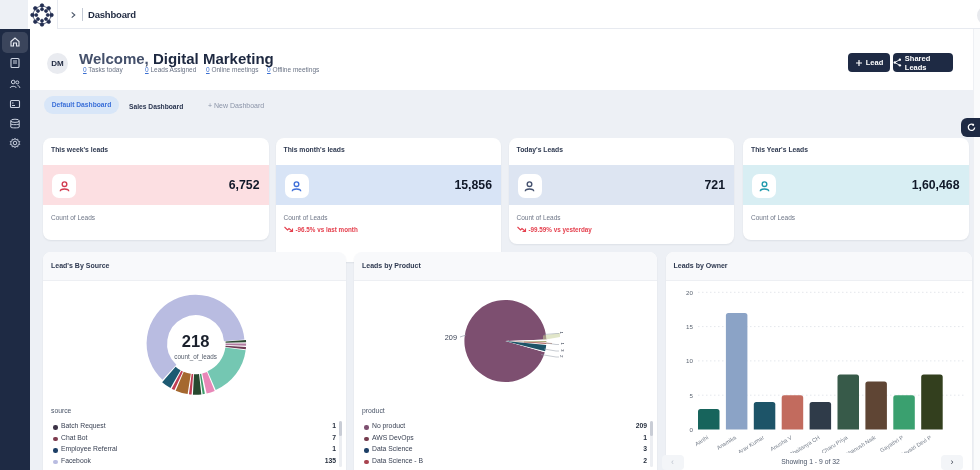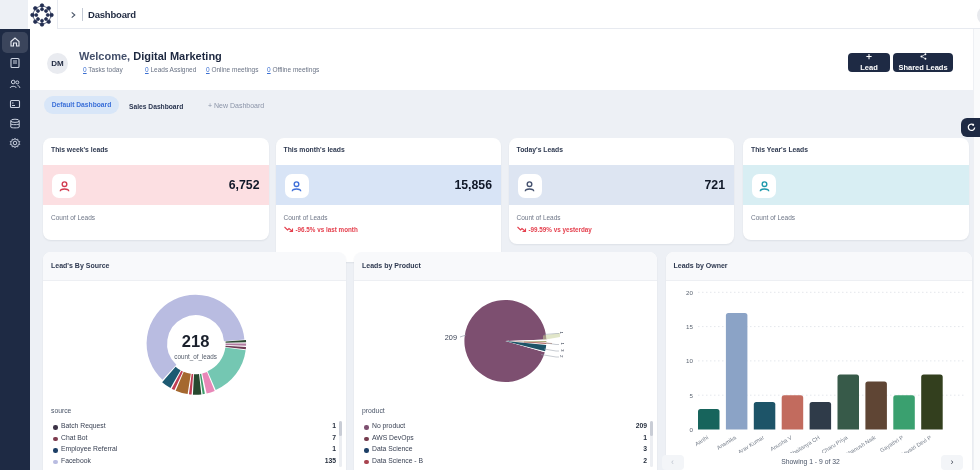--- a/index.html
+++ b/index.html
@@ -4,21 +4,21 @@
 <style>
 * { margin:0; padding:0; box-sizing:border-box; }
 html,body { width:980px; height:470px; overflow:hidden; font-family:"Liberation Sans", sans-serif; background:#edf0f5; }
 .abs { position:absolute; }
 .topbar { position:absolute; left:0; top:0; width:980px; height:29px; background:#fff; border-bottom:1px solid #e7eaf0; z-index:5;margin-left:28px; }
 .logobox { position:absolute; left:0; top:0; width:30px; height:29px; background:#fff; border-right:1px solid #e7eaf0; }
 .sidebar { position:absolute; left:0; top:29px; width:30px; height:441px; background:#1e2a44; z-index:4; }
 .sideact { position:absolute; left:2px; top:2.5px; width:26px; height:21px; background:rgba(255,255,255,.13); border-radius:5px; }
 .welcome { position:absolute; left:30px; top:29px; width:950px; height:61px; background:#fff; }
 .avatar { position:absolute; left:47px; top:53px; width:21px; height:21px; border-radius:50%; background:#e9ebf0; color:#1f2940; font-size:8px; font-weight:bold; text-align:center; line-height:21px; }
-.btn { position:absolute; top:53px; height:19px; background:#1e2a44; border-radius:4px; color:#fff; font-size:7.5px; font-weight:bold; display:flex; align-items:center; justify-content:center; gap:3px;flex-direction:column; }
+.btn { position:absolute; top:53px; height:19px; background:#1e2a44; border-radius:4px; color:#fff; font-size:7.5px; font-weight:bold; display:flex; align-items:center; justify-content:center; gap:3px; }
 .card { position:absolute; top:138px; width:225.5px; background:#fff; border-radius:8px; box-shadow:0 1px 2px rgba(16,24,40,.07); }
 .ctitle { position:absolute; left:8px; top:8px; font-size:6.8px; font-weight:bold; color:#2e3950; white-space:nowrap; }
 .band { position:absolute; left:0; top:27px; width:100%; height:40px; }
 .isq { position:absolute; left:9px; top:9px; width:24px; height:24px; background:#fff; border-radius:7px; }
 .num { position:absolute; right:9px; top:27px; height:40px; line-height:40px; font-size:12.3px; font-weight:bold; color:#101828; }
 .cnt { position:absolute; left:8px; top:76px; font-size:6.5px; color:#6e7687; }
 .delta { position:absolute; left:8px; top:87.5px; font-size:6.3px; font-weight:bold; color:#e5404e; }
 .panel { position:absolute; top:252px; background:#fff; border-radius:8px; box-shadow:0 1px 2px rgba(16,24,40,.07); height:230px; }
 .phead { position:absolute; left:0; top:0; width:100%; height:29px; background:#f8f9fb; border-bottom:1px solid #edeff3; border-radius:8px 8px 0 0; }
 .ptitle { position:absolute; left:8px; top:10px; font-size:7px; font-weight:bold; color:#2e3950; }
@@ -104,21 +104,21 @@
       <path d="M1.8 6 C1.8 6.9 10.2 6.9 10.2 6" fill="none" stroke="#cdd4e2" stroke-width="1"></path>
     </svg>
   <svg class="abs" style="left:9px;top:108px" width="12" height="12" viewBox="0 0 12 12">
       <circle cx="6" cy="6" r="1.8" fill="none" stroke="#cdd4e2" stroke-width="1"></circle>
       <path d="M6 1.2 L6.9 2.8 L8.8 2.2 L8.9 4.1 L10.8 4.6 L9.8 6 L10.8 7.4 L8.9 7.9 L8.8 9.8 L6.9 9.2 L6 10.8 L5.1 9.2 L3.2 9.8 L3.1 7.9 L1.2 7.4 L2.2 6 L1.2 4.6 L3.1 4.1 L3.2 2.2 L5.1 2.8 Z" fill="none" stroke="#cdd4e2" stroke-width="0.9"></path>
     </svg>
 </div>
 
 <div class="welcome"></div>
 <div class="avatar">DM</div>
-<div class="abs" style="left:79px;top:50px;font-size:11px;font-weight:bold;z-index:2"><span style="color:#44506b">Welcome, </span><span style="color:#1d2840">Digital Marketing</span></div>
+<div class="abs" style="left:79px;top:50px;font-size:15px;font-weight:bold;z-index:2"><span style="color:#44506b">Welcome, </span><span style="color:#1d2840">Digital Marketing</span></div>
 <div class="abs" style="left:0;top:65.5px;font-size:6.5px;color:#6a7385;z-index:2;white-space:nowrap">
   <span class="abs" style="left:83px"><span class="link0">0</span> Tasks today</span>
   <span class="abs" style="left:145px"><span class="link0">0</span> Leads Assigned</span>
   <span class="abs" style="left:206px"><span class="link0">0</span> Online meetings</span>
   <span class="abs" style="left:267px"><span class="link0">0</span> Offline meetings</span>
 </div>
 <div class="btn" style="left:848px;width:42px">
   <svg width="8" height="8" viewBox="0 0 8 8">
       <path d="M4 1 V7 M1 4 H7" stroke="#fff" stroke-width="1.2"></path>
     </svg>
@@ -196,20 +196,21 @@
 <div class="card" style="left:743px;height:102px">
   <div class="ctitle">This Year's Leads</div>
   <div class="band" style="background:#d8eef3">
       <div class="isq">
         <svg style="position:absolute;left:5.5px;top:5.5px" width="13" height="13" viewBox="0 0 13 13">
           <circle cx="6.5" cy="4.2" r="2.3" fill="none" stroke="#1f9aad" stroke-width="1.4"></circle>
           <path d="M2.3 11.2 C2.3 8.2 10.7 8.2 10.7 11.2" fill="none" stroke="#1f9aad" stroke-width="1.4"></path>
         </svg>
       </div>
     </div>
+  <div class="num">1,60,468</div>
   <div class="cnt">Count of Leads</div>
 
 </div>
 
 <div class="panel" style="left:43px;width:303px">
   <div class="phead">
       <div class="ptitle">Lead's By Source</div>
     </div>
   <svg class="abs" style="left:0;top:29px" width="303" height="125" viewBox="0 0 303 125">
 <path d="M 126.42 91.27 A 38.75 38.75 0 1 1 191.20 59.32" fill="none" stroke="#b9bce1" stroke-width="20.5"></path>

